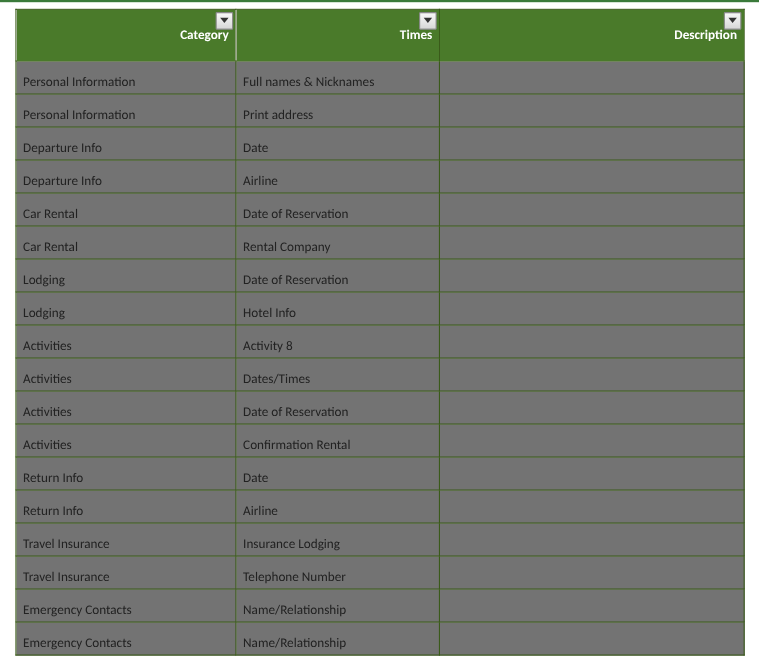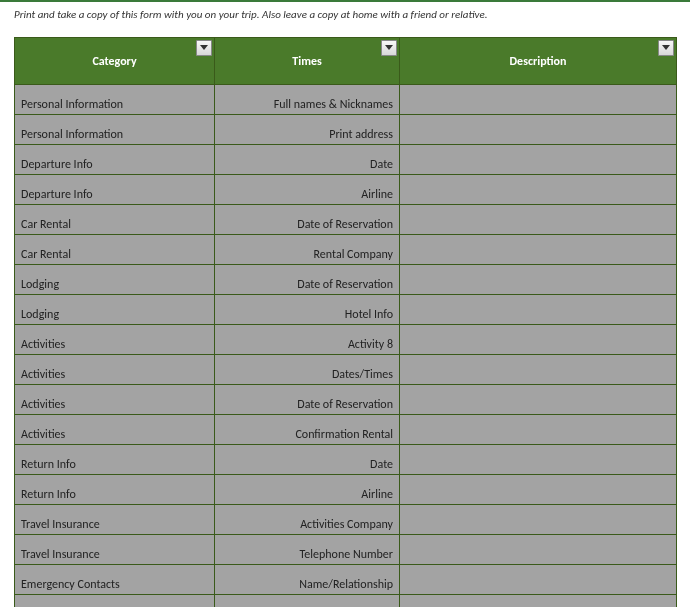--- a/index.html
+++ b/index.html
@@ -29,21 +29,21 @@
   table {
     border-collapse: collapse;
     width: 662px;
     table-layout: fixed;
   }
   thead th {
     background: #4a7a2a;
     color: #ffffff;
     font-weight: 700;
     font-size: 12px;
-    text-align: center;
+    text-align: right;
     padding: 16px 6px;
     border: 1px solid #3a5a1a;
     position: relative;
     height: 20px;
   }
   .col-category { width: 200px; }
   .col-items { width: 185px; }
   .col-desc { width: 277px; }
   .filter-btn {
     position: absolute;
@@ -61,30 +61,29 @@
   }
   .filter-btn svg { display: block; }
   tbody td {
     border: 1px solid #3a5a1a;
     font-size: 12px;
     color: #222;
     padding: 12px 6px;
     height: 30px;
     vertical-align: bottom;
     padding-bottom: 3px;
-    background: #a3a3a3;
-  }
-  tbody td.items-cell { text-align: right; }
+    background: #737373;
+  }
+  tbody td.items-cell { }
   tbody td.desc-cell { }
 </style>
 </head>
 <body>
 
 <div class="container">
-  <div class="subtitle">Print and take a copy of this form with you on your trip. Also leave a copy at home with a friend or relative.</div>
 
   <table>
     <colgroup>
       <col class="col-category">
       <col class="col-items">
       <col class="col-desc">
     </colgroup>
     <thead>
       <tr>
         <th>
@@ -179,21 +178,21 @@
           <td class="items-cell">Date</td>
           <td class="desc-cell"></td>
         </tr>
         <tr>
           <td>Return Info</td>
           <td class="items-cell">Airline</td>
           <td class="desc-cell"></td>
         </tr>
         <tr>
           <td>Travel Insurance</td>
-          <td class="items-cell">Activities Company</td>
+          <td class="items-cell">Insurance Lodging</td>
           <td class="desc-cell"></td>
         </tr>
         <tr>
           <td>Travel Insurance</td>
           <td class="items-cell">Telephone Number</td>
           <td class="desc-cell"></td>
         </tr>
         <tr>
           <td>Emergency Contacts</td>
           <td class="items-cell">Name/Relationship</td>

